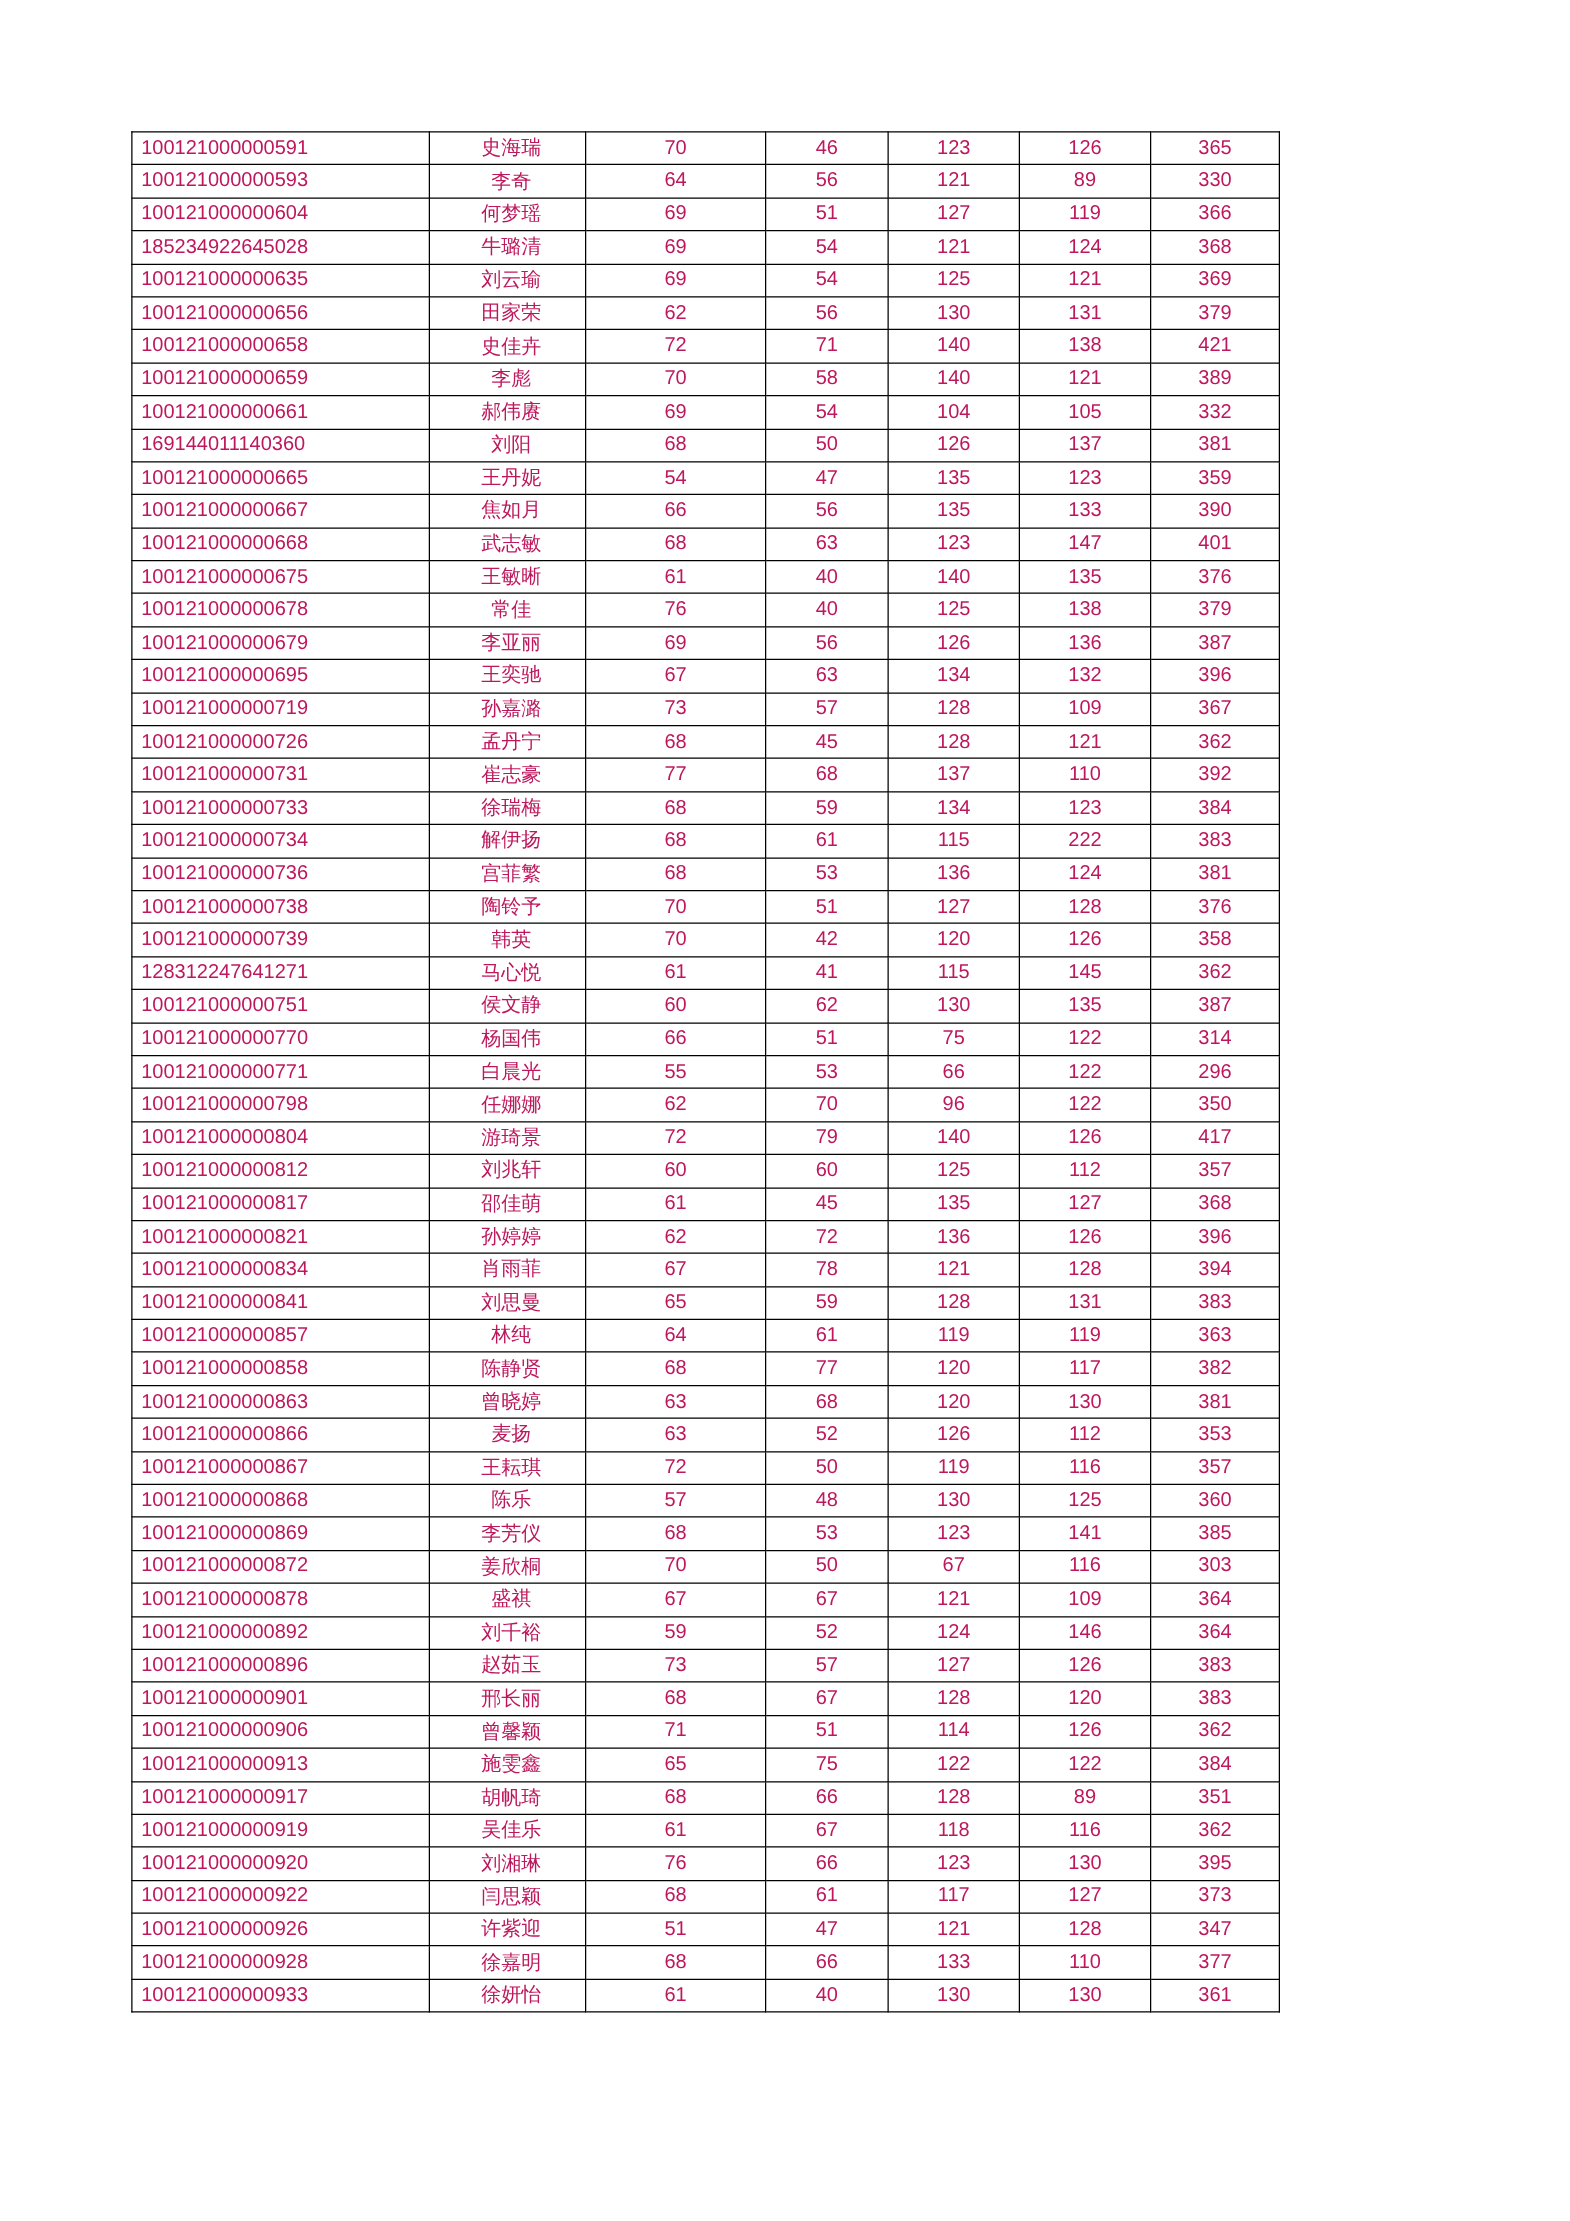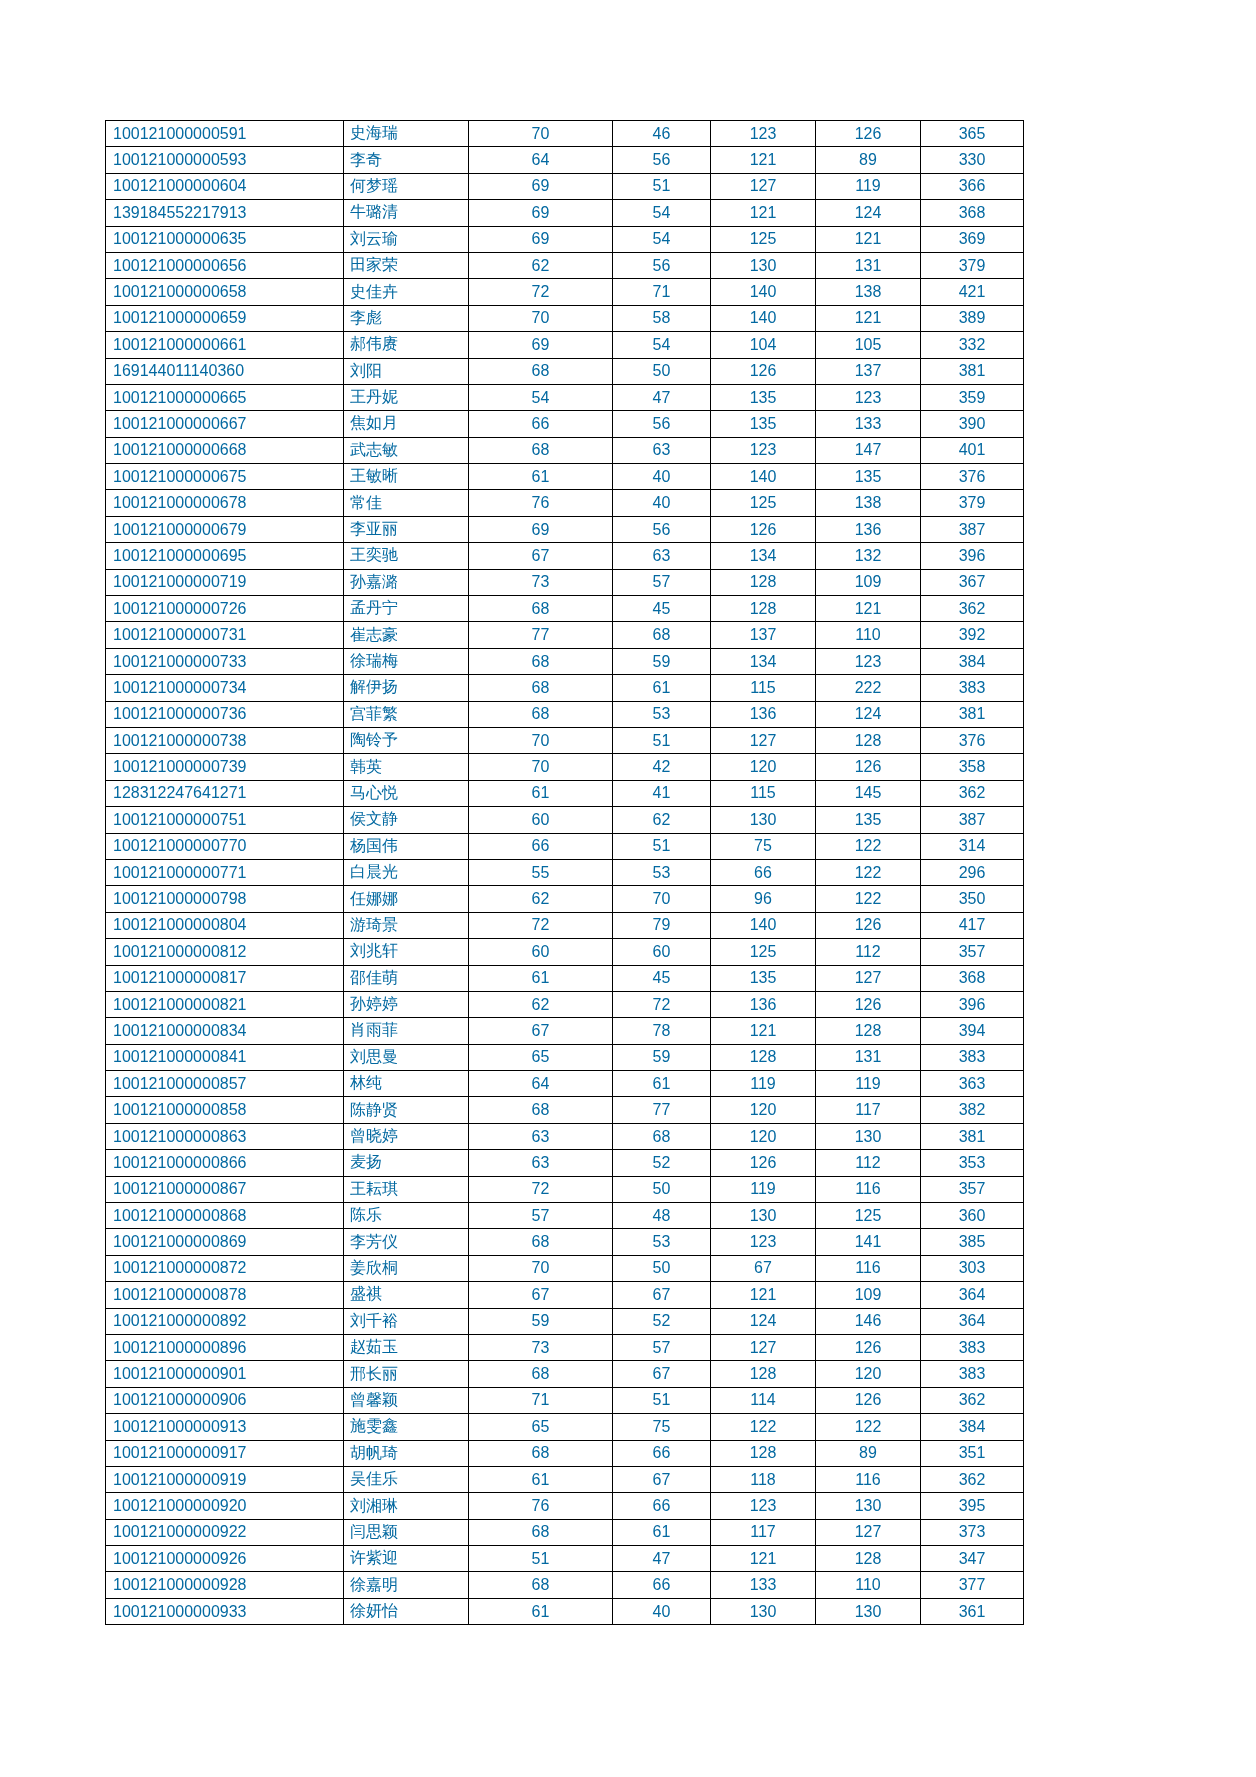--- a/index.html
+++ b/index.html
@@ -9,41 +9,41 @@
   }
   body {
     position: relative;
     width: 1256px;
     height: 1777px;
     font-family: "Liberation Sans", "DejaVu Sans", sans-serif;
   }
   .score-table {
     position: absolute;
     left: 105px;
-    top: 120px;
+    top: 105px;
     border-collapse: collapse;
     table-layout: fixed;
     width: 918px;
     font-size: 16px;
-    color: #0369a1;
+    color: #be185d;
   }
   .score-table td {
     border: 1px solid #000000;
     height: 25.4px;
     padding: 0;
     overflow: hidden;
     white-space: nowrap;
     vertical-align: middle;
   }
   .score-table td.c-id {
     text-align: left;
     padding-left: 7px;
   }
   .score-table td.c-name {
-    text-align: left;
+    text-align: center;
     padding-left: 6px;
     margin-left: 16px;
   }
   .score-table td.c-num {
     text-align: center;
   }
 </style>
 </head>
 <body>
 
@@ -79,21 +79,21 @@
       <tr>
         <td class="c-id">100121000000604</td>
         <td class="c-name">何梦瑶</td>
         <td class="c-num">69</td>
         <td class="c-num">51</td>
         <td class="c-num">127</td>
         <td class="c-num">119</td>
         <td class="c-num">366</td>
       </tr>
       <tr>
-        <td class="c-id">139184552217913</td>
+        <td class="c-id">185234922645028</td>
         <td class="c-name">牛璐清</td>
         <td class="c-num">69</td>
         <td class="c-num">54</td>
         <td class="c-num">121</td>
         <td class="c-num">124</td>
         <td class="c-num">368</td>
       </tr>
       <tr>
         <td class="c-id">100121000000635</td>
         <td class="c-name">刘云瑜</td>

